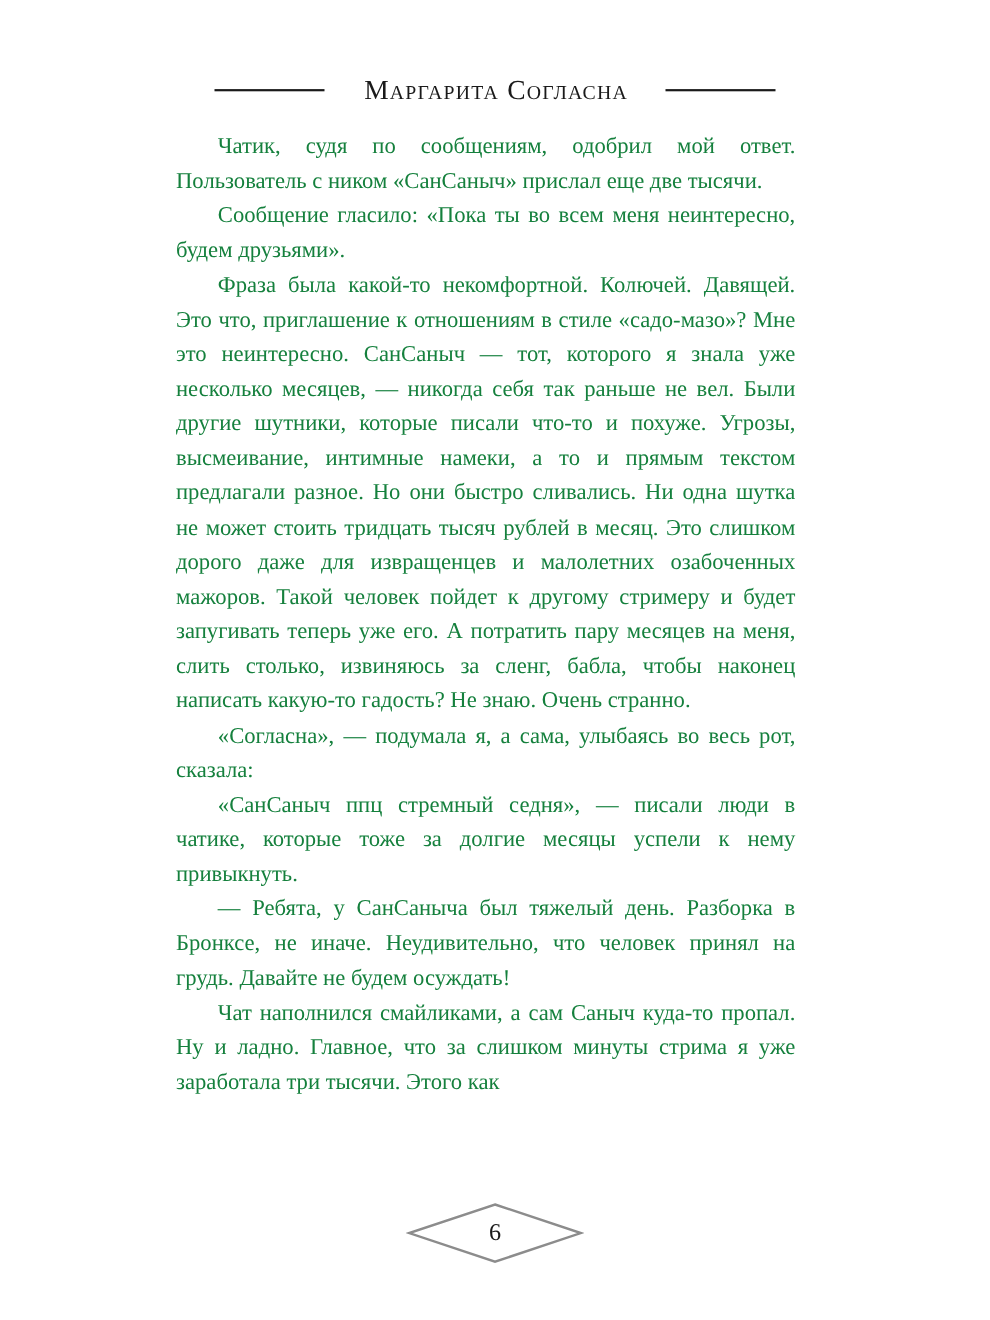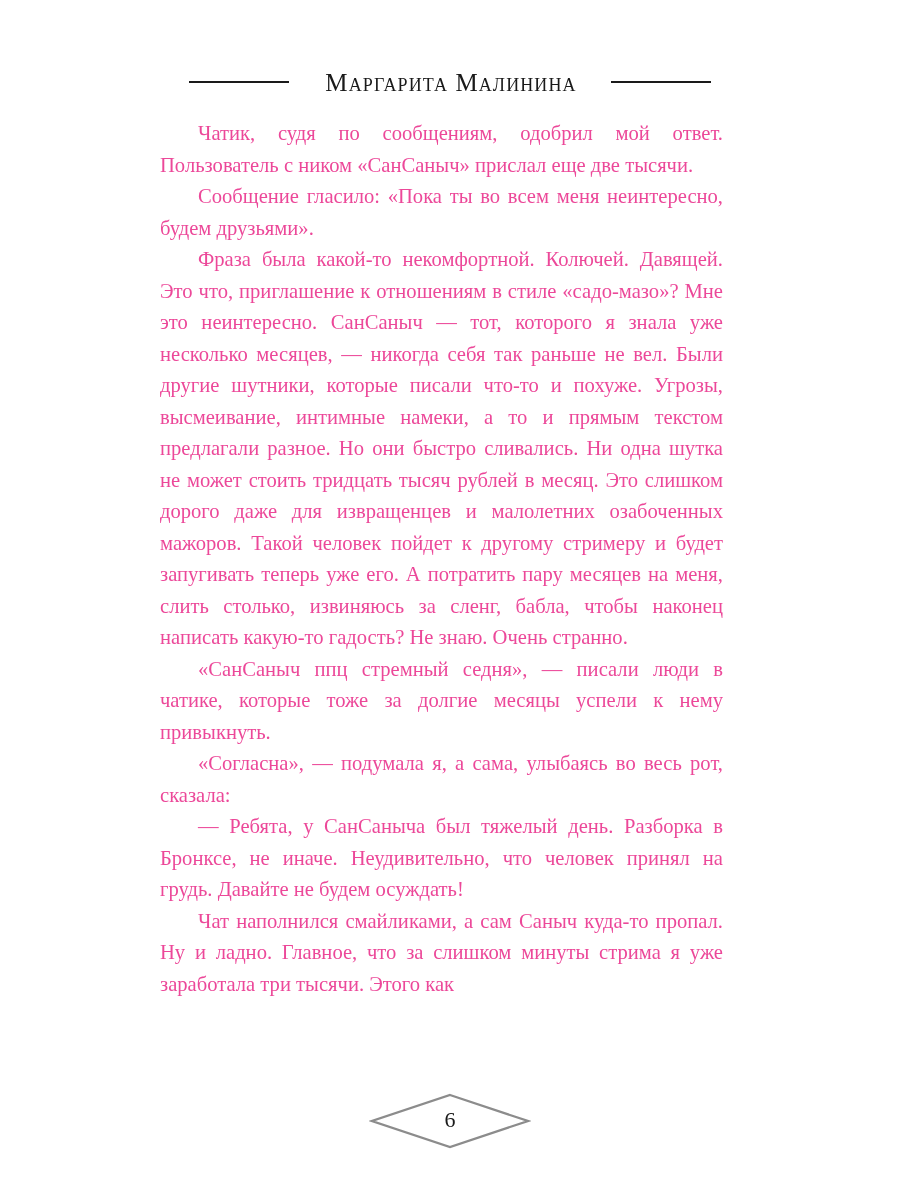--- a/index.html
+++ b/index.html
@@ -64,21 +64,21 @@
   }
 
   .para {
     margin: 0;
     font-size: 20.6px;
     line-height: 31.5px;
     text-align: justify;
     text-justify: inter-word;
     text-indent: 38px;
     hyphens: manual;
-    color: #ec4899;
+    color: #15803d;
   }
   
   .para:last-child { text-align-last: left; }
 
   
   .folio {
     position: absolute;
     left: 0;
     top: 1086px;
     width: 900px;
@@ -108,30 +108,30 @@
     transform: translateY(-1px);
   }
 </style>
 </head>
 <body>
 
 <div class="page">
 
   <div class="running-head">
     <div class="head-rule left"></div>
-    <div class="head-title">Маргарита Малинина</div>
+    <div class="head-title">Маргарита Согласна</div>
     <div class="head-rule right"></div>
   </div>
 
   <div class="text-column">
     <p class="para">Чатик, судя по сообщениям, одобрил мой ответ. Пользователь с ником «СанСаныч» прислал еще две тысячи.</p>
     <p class="para">Сообщение гласило: «Пока ты во всем меня неинтересно, будем друзьями».</p>
     <p class="para">Фраза была какой-то некомфортной. Колючей. Давящей. Это что, приглашение к отношениям в стиле «садо-мазо»? Мне это неинтересно. СанСаныч — тот, которого я знала уже несколько месяцев, — никогда себя так раньше не вел. Были другие шутники, которые писали что-то и похуже. Угрозы, высмеивание, интимные намеки, а то и прямым текстом предлагали разное. Но они быстро сливались. Ни одна шутка не может стоить тридцать тысяч рублей в месяц. Это слишком дорого даже для извращенцев и малолетних озабоченных мажоров. Такой человек пойдет к другому стримеру и будет запугивать теперь уже его. А потратить пару месяцев на меня, слить столько, извиняюсь за сленг, бабла, чтобы наконец написать какую-то гадость? Не знаю. Очень странно.</p>
+    <p class="para">«Согласна», — подумала я, а сама, улыбаясь во весь рот, сказала:</p>
     <p class="para">«СанСаныч ппц стремный седня», — писали люди в чатике, которые тоже за долгие месяцы успели к нему привыкнуть.</p>
-    <p class="para">«Согласна», — подумала я, а сама, улыбаясь во весь рот, сказала:</p>
     <p class="para">— Ребята, у СанСаныча был тяжелый день. Разборка в Бронксе, не иначе. Неудивительно, что человек принял на грудь. Давайте не будем осуждать!</p>
     <p class="para">Чат наполнился смайликами, а сам Саныч куда-то пропал. Ну и ладно. Главное, что за слишком минуты стрима я уже заработала три тысячи. Этого как</p>
   </div>
 
   <div class="folio">
     <div class="folio-diamond">
       <svg width="162" height="56" viewBox="0 0 162 56" aria-hidden="true">
         <polygon points="81,2 159,28 81,54 3,28" fill="none" stroke="#8c8c8c" stroke-width="2.2" stroke-linejoin="miter"></polygon>
       </svg>
       <span class="folio-number">6</span>

